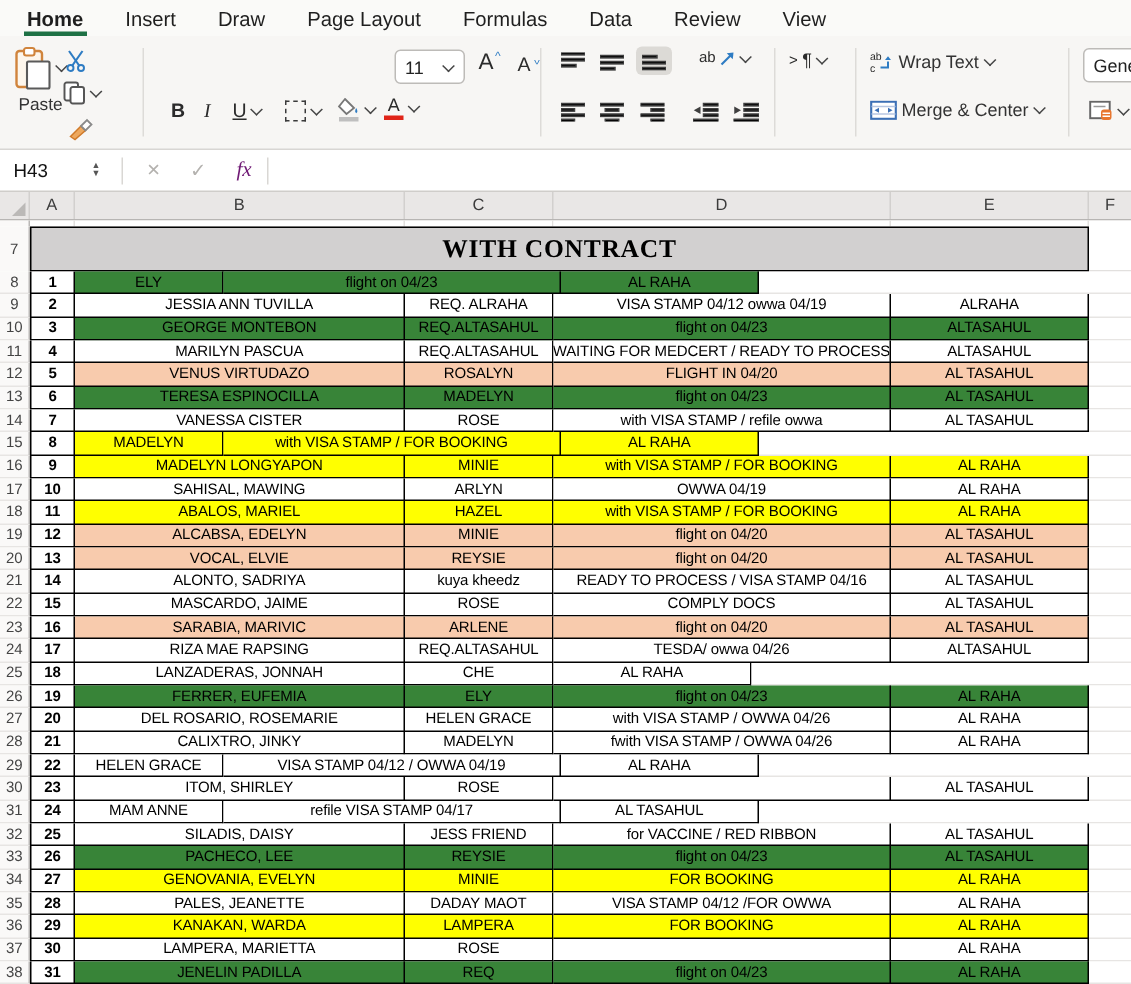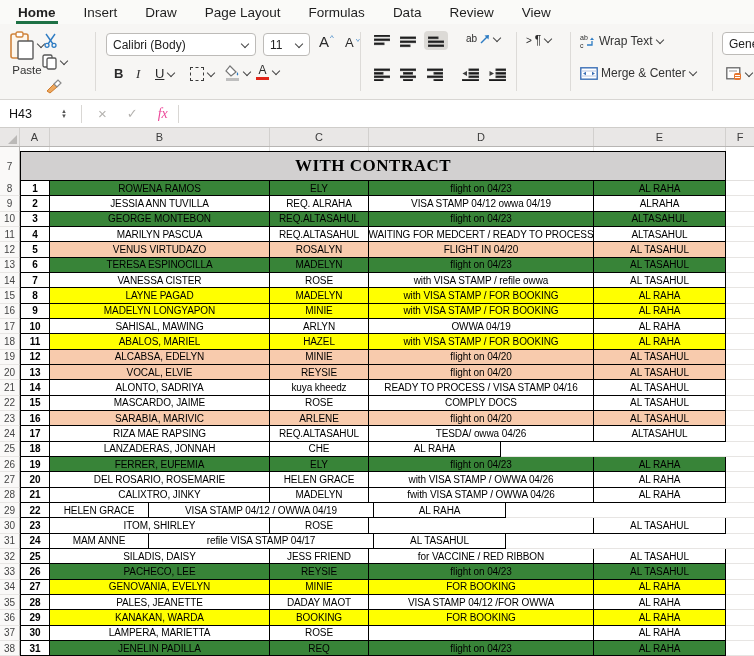--- a/index.html
+++ b/index.html
@@ -32,21 +32,21 @@
   .colorbar{width:13px;height:3px;margin-top:1px;}
 
   
   .fbar{height:27px;background:#fff;border-bottom:1px solid #cfcdca;position:relative;
         display:flex;align-items:center;}
   .namebox{width:50px;padding-left:9px;font-size:12.5px;color:#111;}
   .spinner{display:flex;flex-direction:column;font-size:6px;color:#555;line-height:5px;margin-left:2px;}
   .fdiv{width:1px;height:18px;background:#d9d7d4;margin:0 0;}
   .fx-x{color:#b4b2af;font-size:15px;margin:0 10px 0 16px;}
   .fx-check{color:#b4b2af;font-size:13px;margin:0 10px;}
-  .fx{font-family:"Liberation Serif",serif;font-style:italic;font-size:14px;color:#ec4899;margin:0 10px;}
+  .fx{font-family:"Liberation Serif",serif;font-style:italic;font-size:14px;color:#701a75;margin:0 10px;}
 
   
   .grid{position:relative;}
   .grid *{box-sizing:border-box;}
   .colheads{height:19px;display:flex;background:#e9e7e6;border-bottom:1px solid #b7b5b3;}
   .ch{display:flex;align-items:center;justify-content:center;font-size:11px;color:#3c3c3c;
       border-right:1px solid #d2d0ce;flex:none;}
   .corner{width:20px;position:relative;border-right:1px solid #d2d0ce;}
   .corner::after{content:"";position:absolute;right:2px;bottom:2px;
       border-left:9px solid transparent;border-bottom:9px solid #bbb9b7;}
@@ -118,24 +118,20 @@
       <span class="chev"></span>
     </div>
     <div class="icbtn" style="left:45px;top:54px;">
       <svg width="17" height="16" viewBox="0 0 17 16">
         <path d="M2 13 L9 6 L12 9 L5 15 Z" fill="#eda85e" stroke="#d07a2a" stroke-width="1"></path>
         <path d="M9 6 L13 2 L16 5 L12 9 Z" fill="#fff" stroke="#8a8a8a" stroke-width="1.2"></path>
       </svg>
     </div>
     <div class="vdiv" style="left:95px;"></div>
 
-    <div class="selbox" style="left:106px;top:9px;width:150px;">
-      <span>Calibri (Body)</span>
-      <span class="chev"></span>
-    </div>
     <div class="selbox" style="left:263px;top:9px;width:47px;">
       <span>11</span>
       <span class="chev"></span>
     </div>
     <div class="icbtn" style="left:319px;top:9px;font-size:15px;color:#2b2b2b;">
       <span>A</span>
       <span style="color:#2e7cc3;font-size:8px;margin:-8px 0 0 -2px;">^</span>
     </div>
     <div class="icbtn" style="left:345px;top:11px;font-size:13px;color:#2b2b2b;">
       <span>A</span>
@@ -326,21 +322,20 @@
       </div>
     <div class="titlerow">
       <div class="sg">7</div>
       <div class="titlecell" id="titlecell" style="background: rgb(210, 208, 208);">WITH CONTRACT</div>
       <div class="titlef"></div>
     </div>
     <div class="rows" id="rows">
         <div class="row">
           <div class="c g">8</div>
           <div class="c ca">1</div>
-          <div class="c cb" style="background: rgb(56, 132, 56);">ROWENA RAMOS</div>
           <div class="c cc" style="background: rgb(56, 132, 56);">ELY</div>
           <div class="c cd" style="background: rgb(56, 132, 56);">flight on 04/23</div>
           <div class="c ce" style="background: rgb(56, 132, 56);">AL RAHA</div>
           <div class="c cf"></div>
         </div>
         <div class="row">
           <div class="c g">9</div>
           <div class="c ca">2</div>
           <div class="c cb" style="background: rgb(255, 255, 255);">JESSIA ANN TUVILLA</div>
           <div class="c cc" style="background: rgb(255, 255, 255);">REQ. ALRAHA</div>
@@ -389,21 +384,20 @@
           <div class="c ca">7</div>
           <div class="c cb" style="background: rgb(255, 255, 255);">VANESSA CISTER</div>
           <div class="c cc" style="background: rgb(255, 255, 255);">ROSE</div>
           <div class="c cd" style="background: rgb(255, 255, 255);">with VISA STAMP / refile owwa</div>
           <div class="c ce" style="background: rgb(255, 255, 255);">AL TASAHUL</div>
           <div class="c cf"></div>
         </div>
         <div class="row">
           <div class="c g">15</div>
           <div class="c ca">8</div>
-          <div class="c cb" style="background: rgb(255, 255, 0);">LAYNE PAGAD</div>
           <div class="c cc" style="background: rgb(255, 255, 0);">MADELYN</div>
           <div class="c cd" style="background: rgb(255, 255, 0);">with VISA STAMP / FOR BOOKING</div>
           <div class="c ce" style="background: rgb(255, 255, 0);">AL RAHA</div>
           <div class="c cf"></div>
         </div>
         <div class="row">
           <div class="c g">16</div>
           <div class="c ca">9</div>
           <div class="c cb" style="background: rgb(255, 255, 0);">MADELYN LONGYAPON</div>
           <div class="c cc" style="background: rgb(255, 255, 0);">MINIE</div>
@@ -576,21 +570,21 @@
           <div class="c cb" style="background: rgb(255, 255, 255);">PALES, JEANETTE</div>
           <div class="c cc" style="background: rgb(255, 255, 255);">DADAY MAOT</div>
           <div class="c cd" style="background: rgb(255, 255, 255);">VISA STAMP 04/12 /FOR OWWA</div>
           <div class="c ce" style="background: rgb(255, 255, 255);">AL RAHA</div>
           <div class="c cf"></div>
         </div>
         <div class="row">
           <div class="c g">36</div>
           <div class="c ca">29</div>
           <div class="c cb" style="background: rgb(255, 255, 0);">KANAKAN, WARDA</div>
-          <div class="c cc" style="background: rgb(255, 255, 0);">BOOKING</div>
+          <div class="c cc" style="background: rgb(255, 255, 0);">LAMPERA</div>
           <div class="c cd" style="background: rgb(255, 255, 0);">FOR BOOKING</div>
           <div class="c ce" style="background: rgb(255, 255, 0);">AL RAHA</div>
           <div class="c cf"></div>
         </div>
         <div class="row">
           <div class="c g">37</div>
           <div class="c ca">30</div>
           <div class="c cb" style="background: rgb(255, 255, 255);">LAMPERA, MARIETTA</div>
           <div class="c cc" style="background: rgb(255, 255, 255);">ROSE</div>
           <div class="c cd" style="background: rgb(255, 255, 255);"></div>

